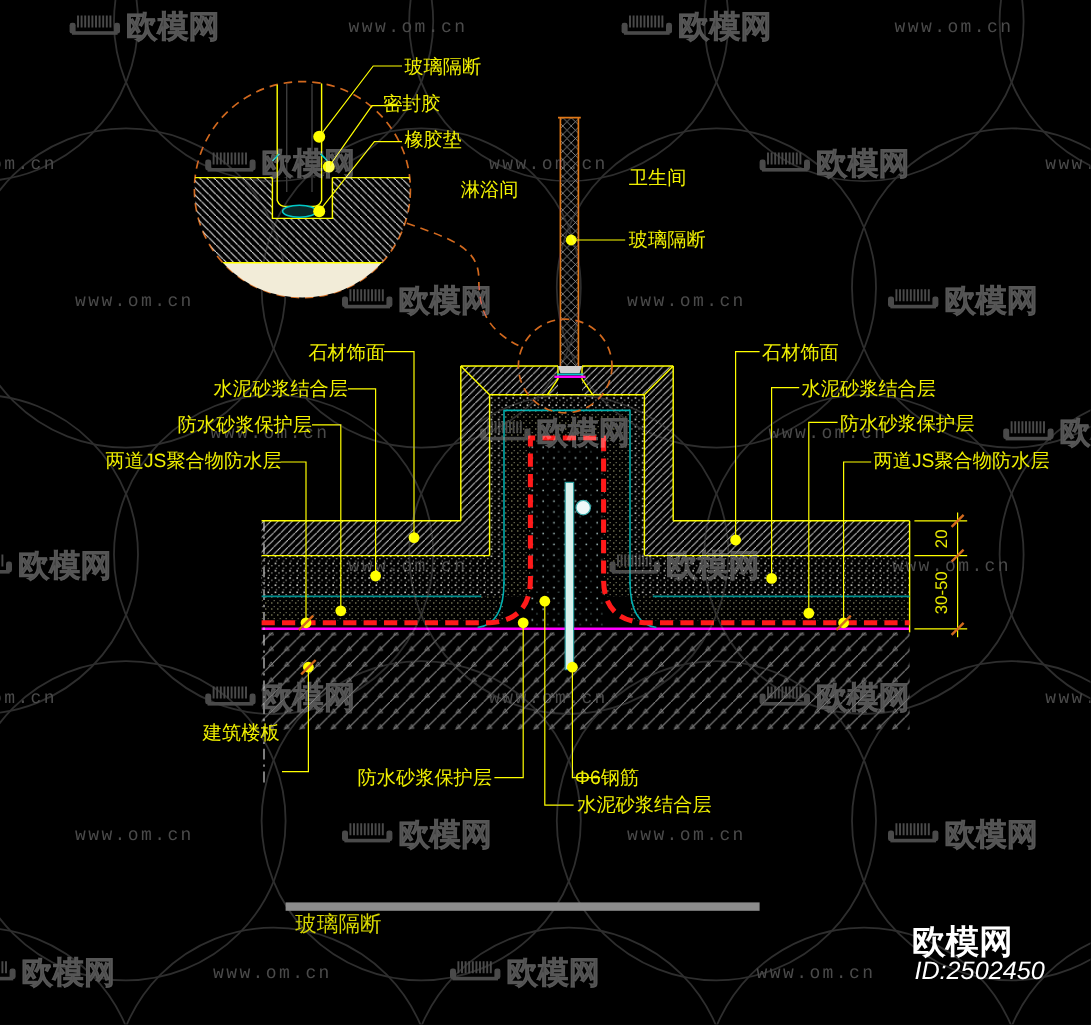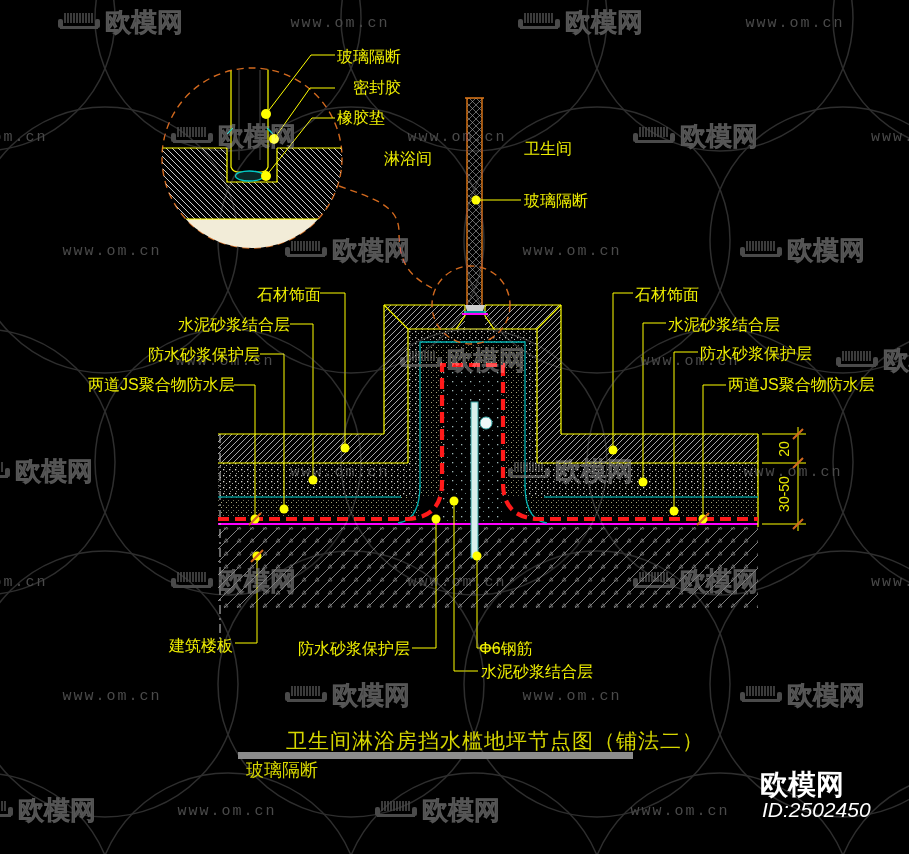--- a/index.html
+++ b/index.html
@@ -307,41 +307,40 @@
         <text x="227" y="815" text-anchor="middle" class="wm-url">www.om.cn</text>
         <g transform="translate(432,810)">
           <use href="#sofaSym" transform="translate(-36,0)"></use>
           <text x="-10" y="9" class="wm-logo-text">欧模网</text>
         </g>
         <text x="680" y="815" text-anchor="middle" class="wm-url">www.om.cn</text>
       </g>
   </svg>
 
   <div class="lbl" style="left:337px;top:48px">玻璃隔断</div>
-  <div class="lbl" style="left:353px;top:79px">密封胶</div>
+  <div class="lbl" style="left:319px;top:79px">密封胶</div>
   <div class="lbl" style="left:337px;top:109px">橡胶垫</div>
 
   <div class="lbl" style="left:384px;top:150px">淋浴间</div>
   <div class="lbl" style="left:524px;top:140px">卫生间</div>
   <div class="lbl" style="left:524px;top:192px">玻璃隔断</div>
 
   <div class="lbl" style="left:257px;top:286px">石材饰面</div>
   <div class="lbl" style="left:178px;top:316px">水泥砂浆结合层</div>
   <div class="lbl" style="left:148px;top:346px">防水砂浆保护层</div>
   <div class="lbl" style="left:88px;top:376px">两道JS聚合物防水层</div>
 
   <div class="lbl-r" style="left:635px;top:286px">石材饰面</div>
   <div class="lbl-r" style="left:668px;top:316px">水泥砂浆结合层</div>
   <div class="lbl-r" style="left:700px;top:345px">防水砂浆保护层</div>
   <div class="lbl-r" style="left:728px;top:376px">两道JS聚合物防水层</div>
 
-  <div class="lbl" style="left:169px;top:637px">建筑楼板</div>
+  <div class="lbl" style="left:169px;top:603px">建筑楼板</div>
   <div class="lbl" style="left:298px;top:640px">防水砂浆保护层</div>
   <div class="lbl" style="left:479px;top:640px">Φ6钢筋</div>
   <div class="lbl" style="left:481px;top:663px">水泥砂浆结合层</div>
 
-  <div class="title-main">卫生间淋浴房挡水槛地坪节点图（铺法二）</div>
   <div class="title-bar"></div>
   <div class="title-sub">玻璃隔断</div>
 
   <div class="brand-name">欧模网</div>
   <div class="brand-id">ID:2502450</div>
 </div>
 
 </body></html>

